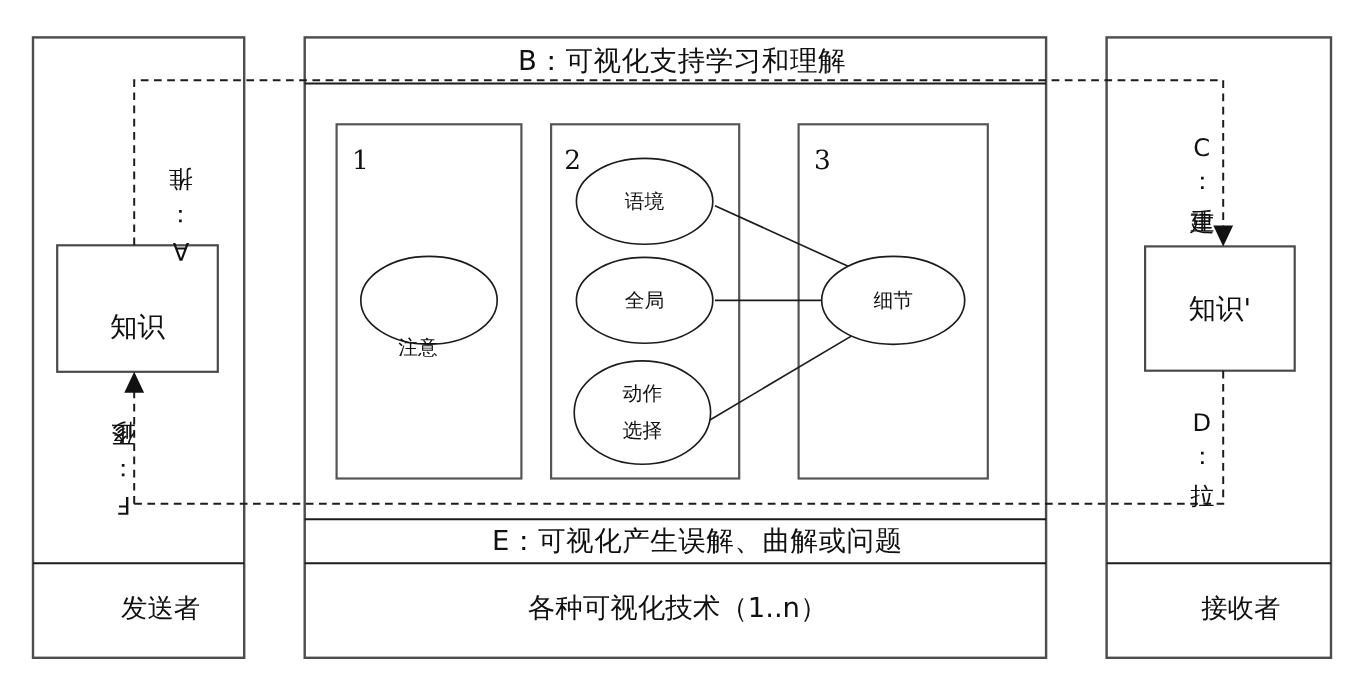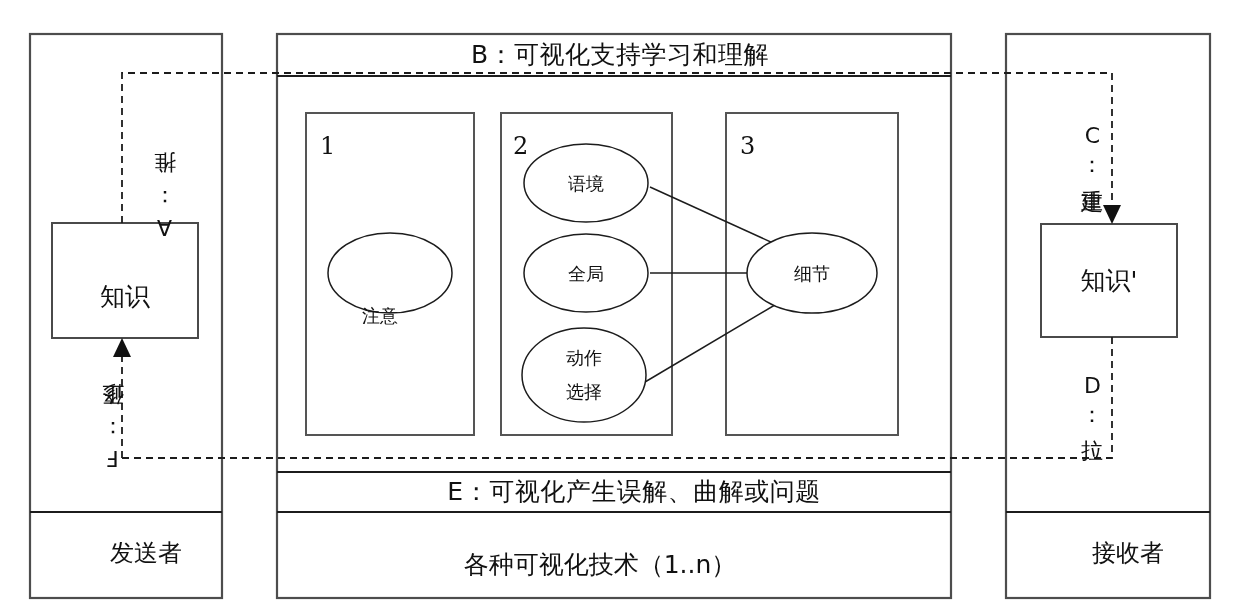--- a/index.html
+++ b/index.html
@@ -80,21 +80,21 @@
     <path class="dash" d="M 1112 337 L 1112 458 L 122 458"></path>
 
     <path class="dash" d="M 122 458 L 122 352"></path>
     <polygon points="122,338 113,357 131,357" fill="#111"></polygon>
   </svg>
 
   <div class="txt lbl-band center-abs" style="left:620px;top:55px;">B：可视化支持学习和理解</div>
 
   <div class="txt lbl-band center-abs" style="left:620px;top:492px;margin-left:14px;">E：可视化产生误解、曲解或问题</div>
 
-  <div class="txt lbl-bottom center-abs" style="left:600px;top:553px;margin-top:12px;">各种可视化技术（1..n）</div>
+  <div class="txt lbl-bottom center-abs" style="left:616px;top:553px;">各种可视化技术（1..n）</div>
 
   <div class="txt lbl-num" style="left:320px;top:132px;">1</div>
   <div class="txt lbl-num" style="left:513px;top:132px;">2</div>
   <div class="txt lbl-num" style="left:740px;top:132px;">3</div>
 
   <div class="txt lbl-ell center-abs" style="left:380px;top:274px;margin-top:42px;">注意</div>
 
   <div class="txt lbl-ell center-abs" style="left:586px;top:184px;">语境</div>
 
   <div class="txt lbl-ell center-abs" style="left:586px;top:274px;text-align:right;">全局</div>

